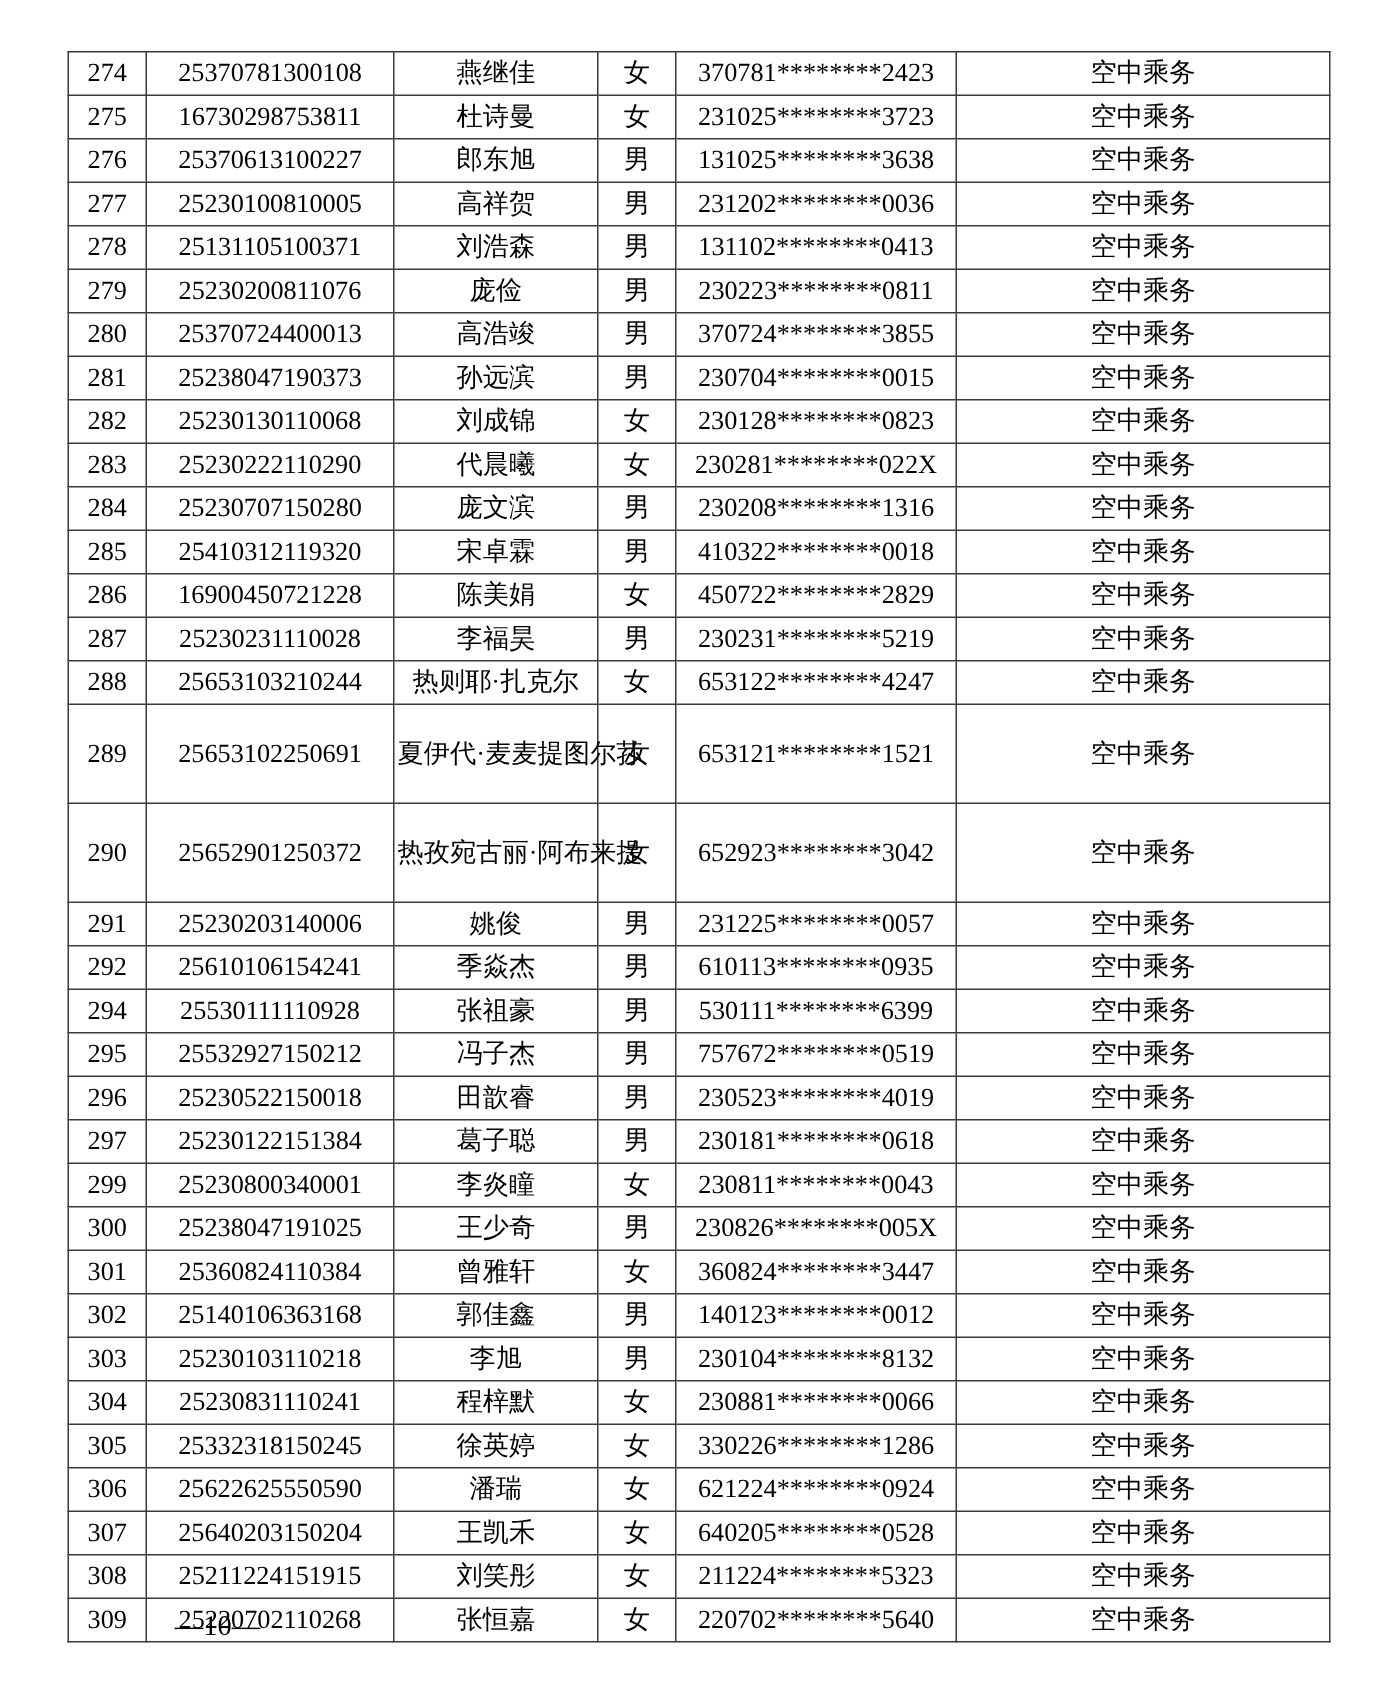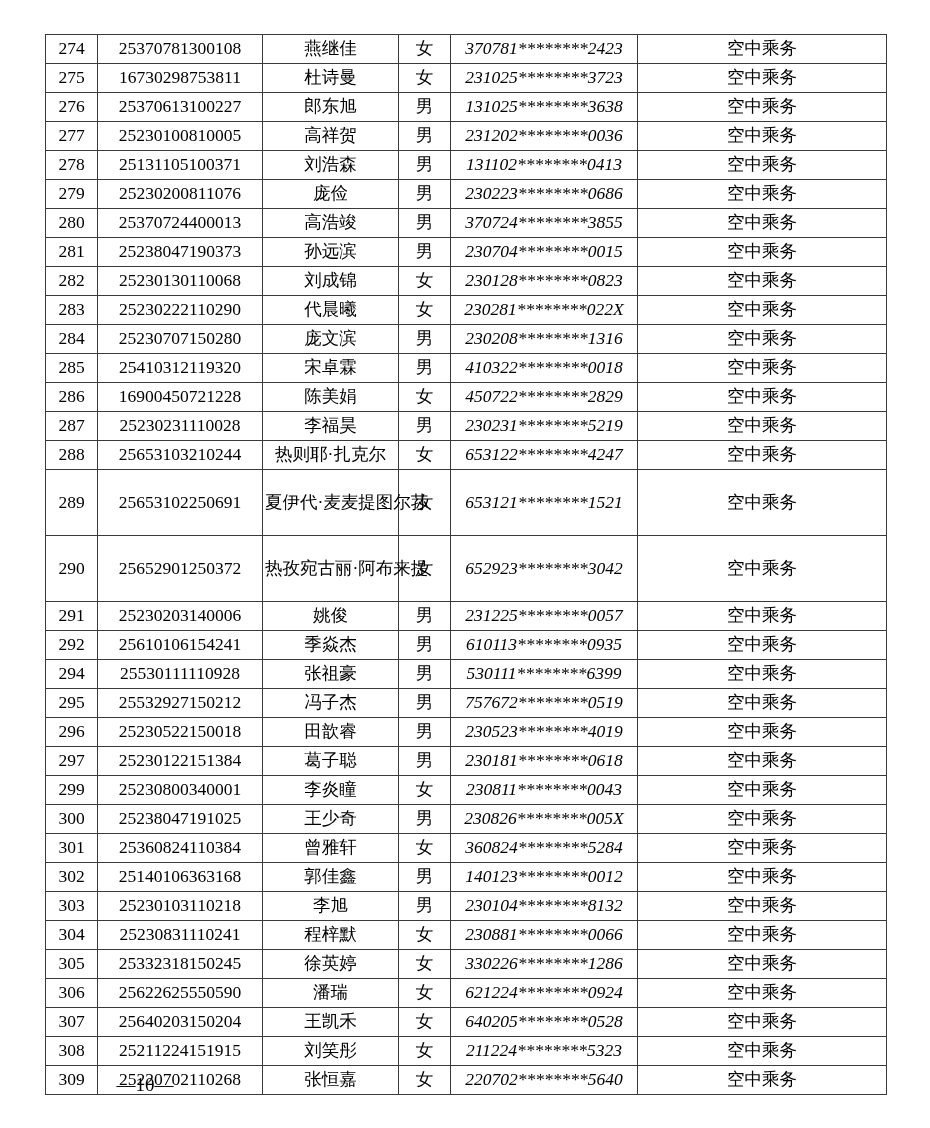--- a/index.html
+++ b/index.html
@@ -49,21 +49,21 @@
     line-height: 1.22;
     padding: 3px 2px;
     height: 29px;
     white-space: nowrap;
     letter-spacing: 0px;
   }
   td.cell-seq   { font-size: 17px; }
   td.cell-exam  { font-size: 17.5px; letter-spacing: 0.2px; }
   td.cell-name  { font-size: 18px; letter-spacing: 1.5px; white-space: normal; }
   td.cell-sex   { font-size: 18px; }
-  td.cell-id    { font-size: 16.5px; letter-spacing: -0.1px; font-style: italic; }
+  td.cell-id    { font-size: 16.5px; letter-spacing: -0.1px; }
   td.cell-major { font-size: 18px; letter-spacing: 1.8px; }
 
   tr.tall td { height: 66px; }
   tr.tall td.cell-name { line-height: 1.45; }
 
   .footer {
     position: absolute;
     left: 0;
     top: 1074px;
     width: 930px;
@@ -132,21 +132,21 @@
             <td class="cell-name">刘浩森</td>
             <td class="cell-sex">男</td>
             <td class="cell-id">131102********0413</td>
             <td class="cell-major">空中乘务</td>
           </tr>
           <tr>
             <td class="cell-seq">279</td>
             <td class="cell-exam">25230200811076</td>
             <td class="cell-name">庞俭</td>
             <td class="cell-sex">男</td>
-            <td class="cell-id">230223********0686</td>
+            <td class="cell-id">230223********0811</td>
             <td class="cell-major">空中乘务</td>
           </tr>
           <tr>
             <td class="cell-seq">280</td>
             <td class="cell-exam">25370724400013</td>
             <td class="cell-name">高浩竣</td>
             <td class="cell-sex">男</td>
             <td class="cell-id">370724********3855</td>
             <td class="cell-major">空中乘务</td>
           </tr>
@@ -292,21 +292,21 @@
             <td class="cell-name">王少奇</td>
             <td class="cell-sex">男</td>
             <td class="cell-id">230826********005X</td>
             <td class="cell-major">空中乘务</td>
           </tr>
           <tr>
             <td class="cell-seq">301</td>
             <td class="cell-exam">25360824110384</td>
             <td class="cell-name">曾雅轩</td>
             <td class="cell-sex">女</td>
-            <td class="cell-id">360824********5284</td>
+            <td class="cell-id">360824********3447</td>
             <td class="cell-major">空中乘务</td>
           </tr>
           <tr>
             <td class="cell-seq">302</td>
             <td class="cell-exam">25140106363168</td>
             <td class="cell-name">郭佳鑫</td>
             <td class="cell-sex">男</td>
             <td class="cell-id">140123********0012</td>
             <td class="cell-major">空中乘务</td>
           </tr>

